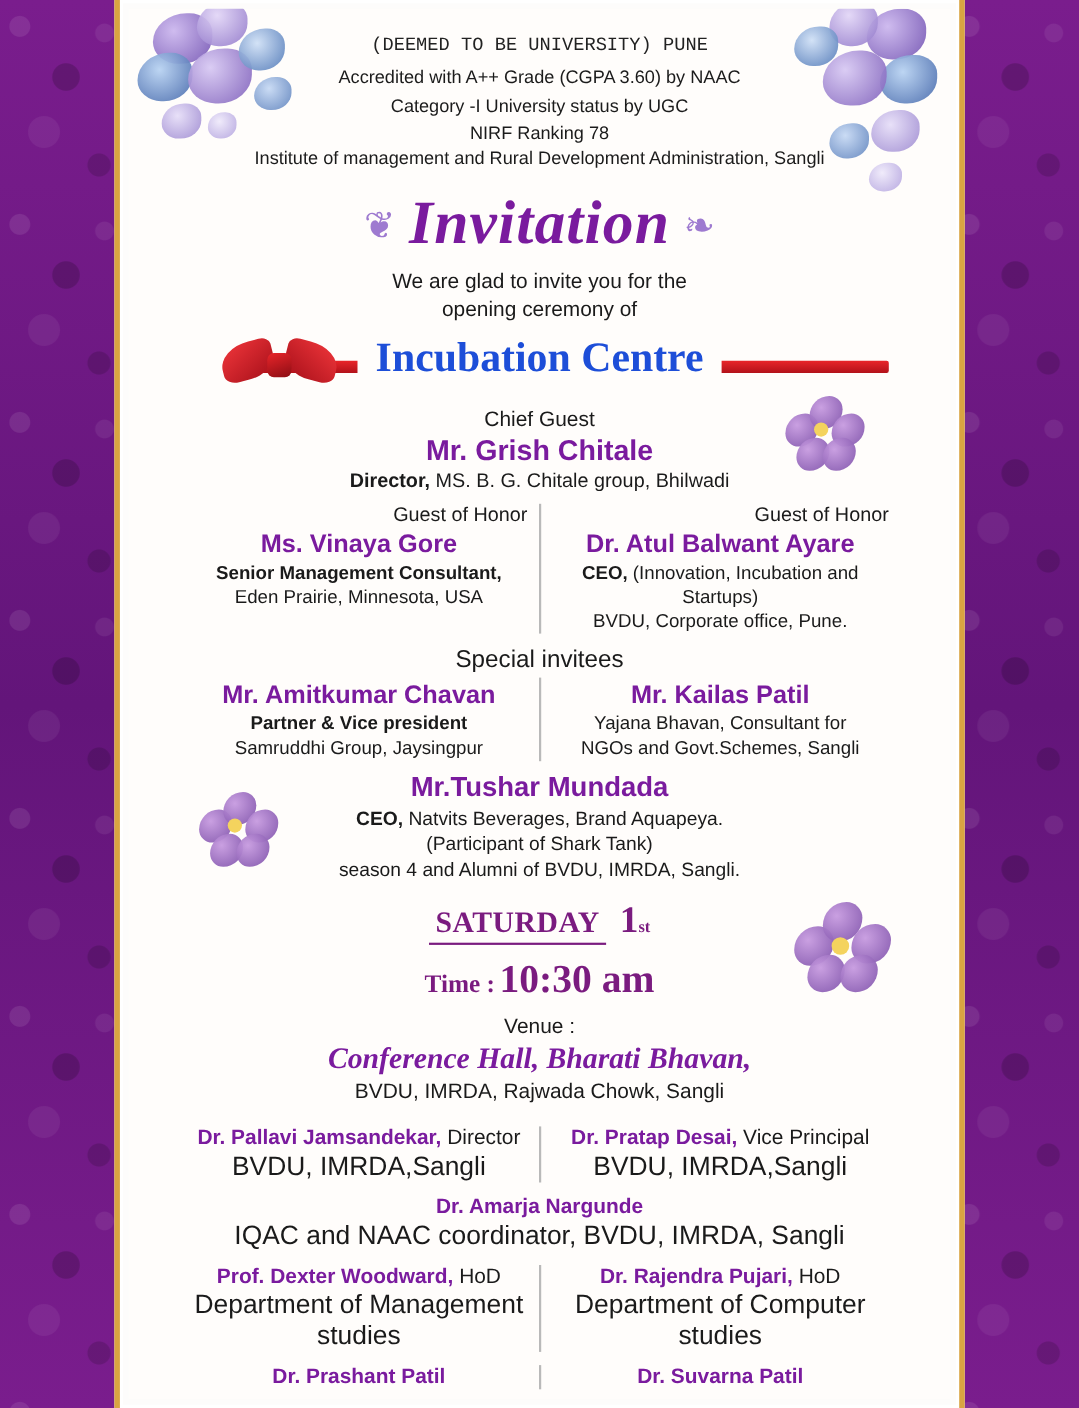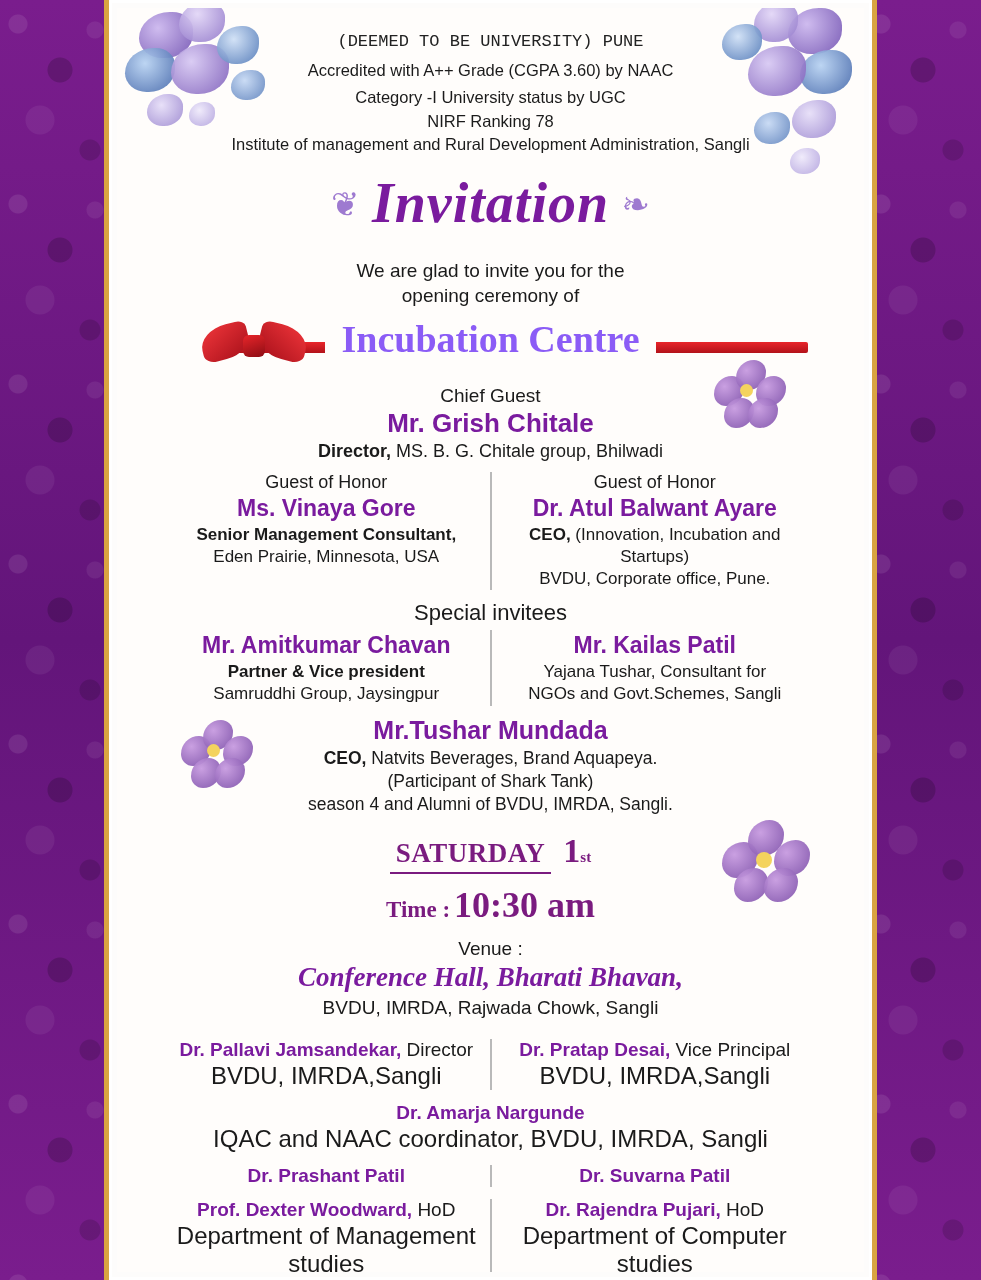--- a/index.html
+++ b/index.html
@@ -122,21 +122,21 @@
     font-size: 34px;
     color: #8e64c9;
     opacity: 0.85;
   }
   .orn.left { left: 168px; }
   .orn.right { right: 168px; }
 
   .glad {
     font-size: 19px;
     line-height: 1.35;
-    margin-top: 18px;
+    margin-top: 4px;
   }
 
   .ribbon-row {
     position: relative;
     height: 64px;
     margin-top: 6px;
   }
   .ribbon-band {
     position: absolute;
     top: 27px;
@@ -169,21 +169,21 @@
     background: linear-gradient(160deg,#e8252a,#8c0d14);
     border-radius: 6px;
   }
   .centre-title {
     position: absolute;
     left: 0; right: 0;
     top: 2px;
     font-family: "Liberation Serif", serif;
     font-weight: bold;
     font-size: 38px;
-    color: #8b5cf6;
+    color: #1d4ed8;
   }
   .centre-title span {
     background: #fffdfb;
     padding: 0 16px;
   }
 
   .label {
     font-size: 19px;
     margin-top: 6px;
   }
@@ -203,21 +203,21 @@
     display: flex;
     margin-top: 10px;
   }
   .two-col .col {
     flex: 1 1 0;
     padding: 0 10px;
   }
   .two-col .col.with-divider {
     border-left: 2px solid #b9b9b9;
   }
-  .col .label { font-size: 18px; margin: 0; }
+  .col .label { font-size: 18px; margin: 0; text-align: right; }
   .col .name {
     font-size: 23px;
     font-weight: bold;
     color: #7a1b9e;
     margin-top: 2px;
   }
   .col .desc {
     font-size: 17px;
     margin-top: 2px;
     line-height: 1.3;
@@ -450,21 +450,21 @@
           <div class="col">
             <div class="name">Mr. Amitkumar Chavan</div>
             <div class="desc">
               <b>Partner &amp; Vice president</b><br>
               <span>Samruddhi Group, Jaysingpur</span>
             </div>
           </div>
           <div class="col with-divider">
             <div class="name">Mr. Kailas Patil</div>
             <div class="desc">
-              <span>Yajana Tushar, Consultant for</span><br>
+              <span>Yajana Bhavan, Consultant for</span><br>
               <span>NGOs and Govt.Schemes, Sangli</span>
             </div>
           </div>
         </div>
 
         <div class="mundada-name">Mr.Tushar Mundada</div>
         <div class="mundada-desc">
           <b>CEO,</b><span> Natvits Beverages, Brand Aquapeya.</span><br>
           <span>(Participant of Shark Tank)</span><br>
           <span>season 4 and Alumni of BVDU, IMRDA, Sangli.</span>
@@ -503,42 +503,42 @@
             </div>
           </div>
 
           <div class="single-center">
             <div class="oname">Dr. Amarja Nargunde</div>
             <div class="odesc">IQAC and NAAC coordinator, BVDU, IMRDA, Sangli</div>
           </div>
 
           <div class="org-row">
             <div class="ocol">
-              <div class="oname">Dr. Prashant Patil</div>
-
-            </div>
-            <div class="ocol divider">
-              <div class="oname">Dr. Suvarna Patil</div>
-
-            </div>
-          </div>
-
-          <div class="org-row">
-            <div class="ocol">
               <div class="oname">
                 <span>Prof. Dexter Woodward,</span><span class="plain"> HoD</span>
               </div>
               <div class="odesc">Department of Management studies</div>
             </div>
             <div class="ocol divider">
               <div class="oname">
                 <span>Dr. Rajendra Pujari,</span><span class="plain"> HoD</span>
               </div>
               <div class="odesc">Department of Computer studies</div>
             </div>
           </div>
 
+          <div class="org-row">
+            <div class="ocol">
+              <div class="oname">Dr. Prashant Patil</div>
+
+            </div>
+            <div class="ocol divider">
+              <div class="oname">Dr. Suvarna Patil</div>
+
+            </div>
+          </div>
+
         </div>
 
       </div>
     </div>
   </div>
 </div>
 
 </body></html>

